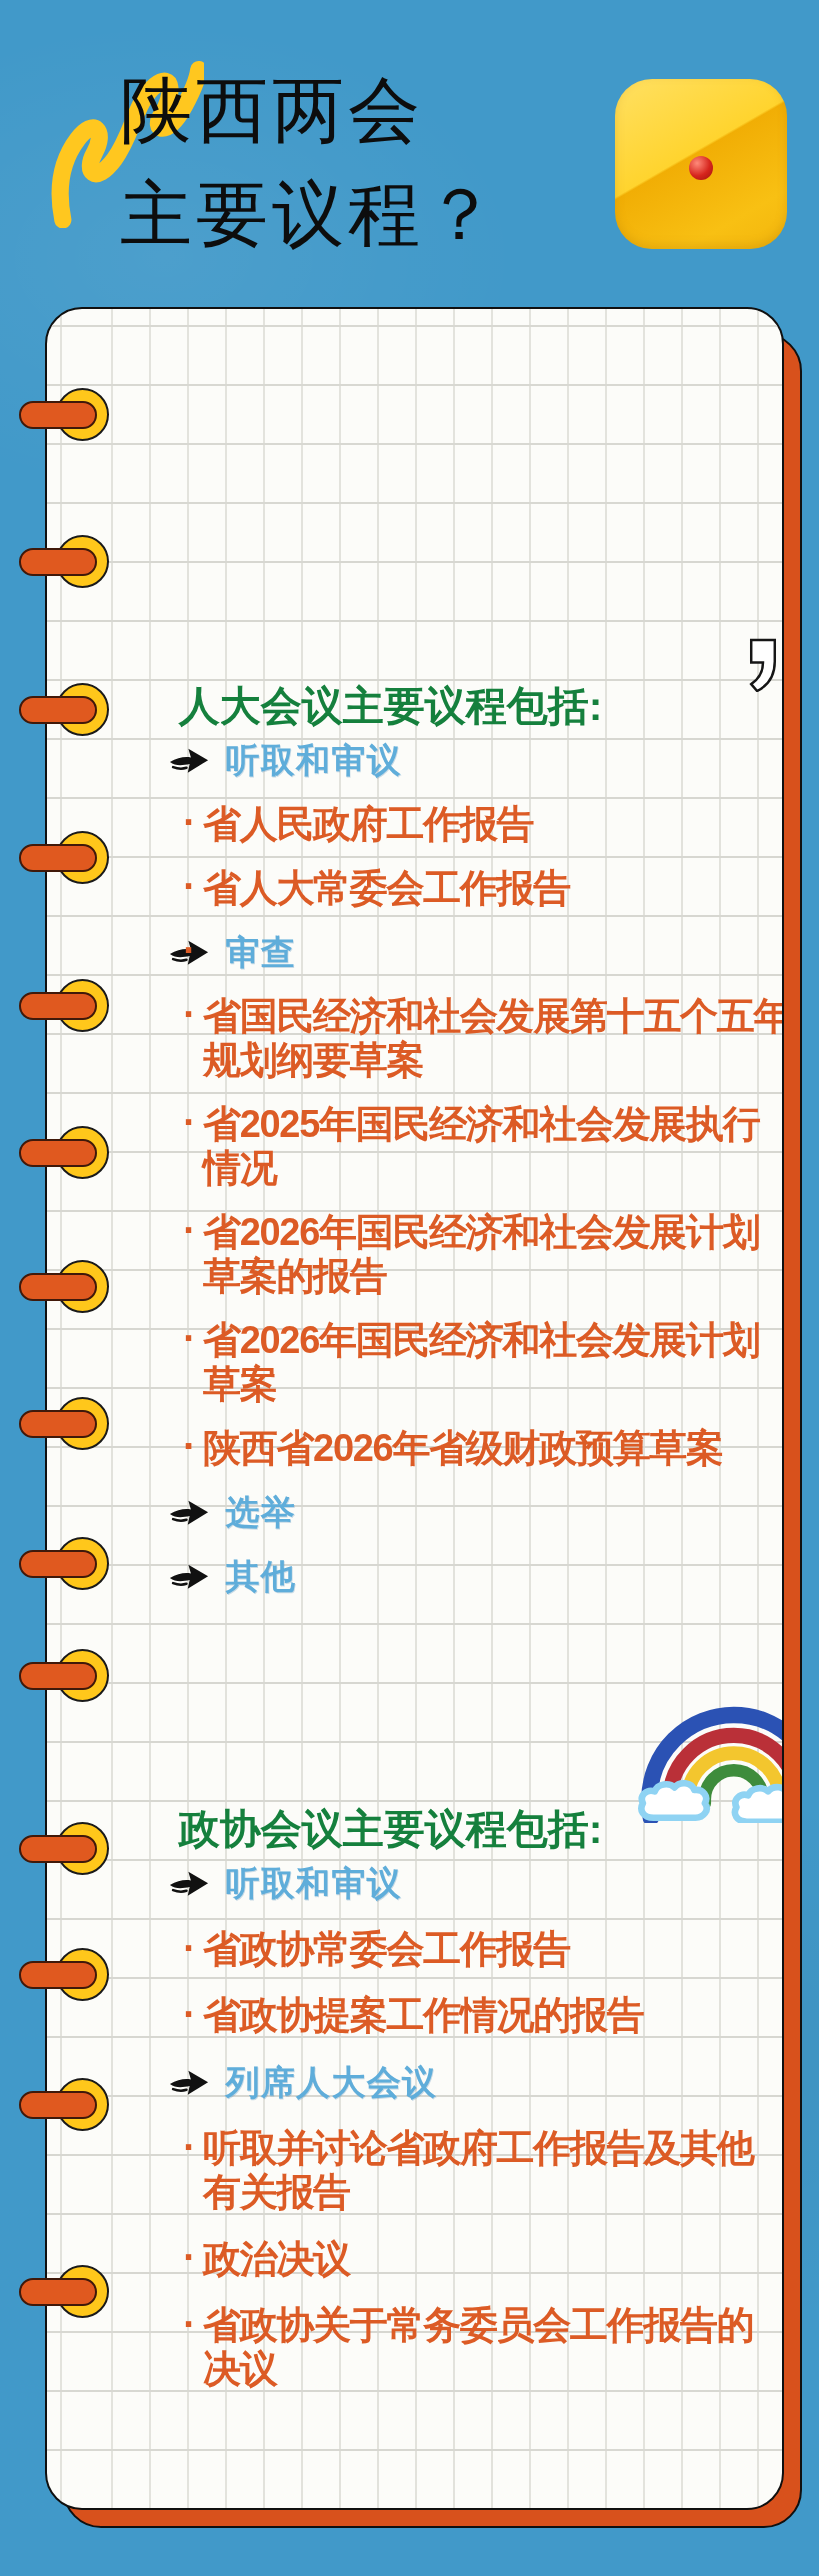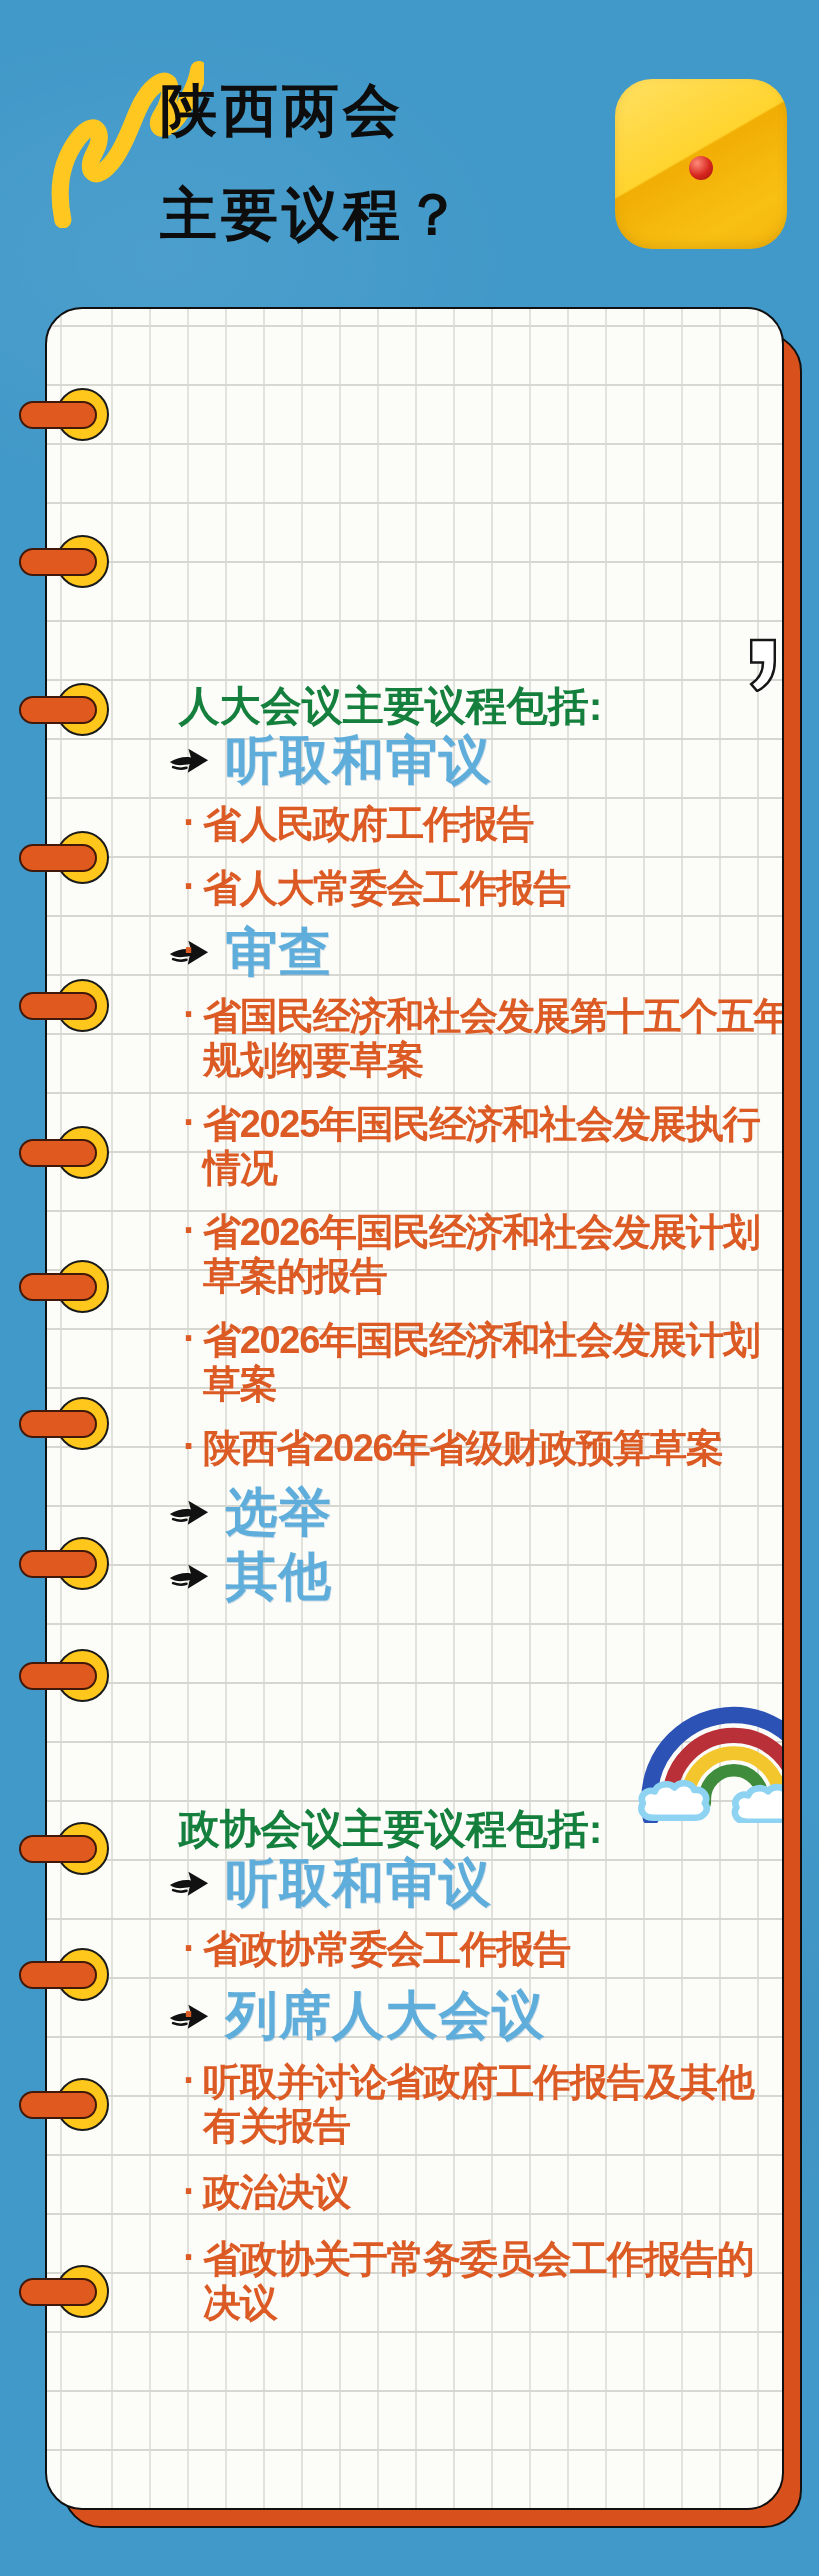--- a/index.html
+++ b/index.html
@@ -5,22 +5,22 @@
   html,body{margin:0;padding:0;}
   body{
     width:819px;height:2576px;position:relative;overflow:hidden;
     background:#4199c9;
     background-image:radial-gradient(ellipse 594px 396px at 20% 10%, rgba(255,255,255,.06), transparent 60%),
                      radial-gradient(ellipse 594px 462px at 85% 80%, rgba(0,0,0,.05), transparent 60%);
     font-family:"Liberation Sans","DejaVu Sans",sans-serif;
   }
   
   .squiggle{position:absolute;left:51px;top:22.4px;width:153px;height:206px;}
-  .main-title{position:absolute;left:120px;top:58px;color:#0d0d0d;font-weight:700;
-    font-size:57px;line-height:104px;letter-spacing:4px;white-space:pre-line;margin-left:40px;}
+  .main-title{position:absolute;left:120px;top:58px;color:#0d0d0d;font-weight:400;
+    font-size:72px;line-height:104px;letter-spacing:4px;white-space:pre-line;}
   .logo{position:absolute;left:615px;top:79px;width:172px;height:170px;border-radius:37px;
     background:linear-gradient(150deg,#ffe063 0%,#ffd42e 44%,#f1ae05 45%,#f8c013 78%,#f3b60c 100%);
     box-shadow:inset 0 -4px 9.2px rgba(170,110,0,.25);}
   .logo-text{position:absolute;left:0;top:10.6px;width:100%;text-align:center;color:#39383e;
     font-weight:900;font-size:63px;line-height:71px;letter-spacing:1.3px;white-space:pre-line;}
   .logo-dot{position:absolute;left:74px;top:77px;width:24px;height:24px;border-radius:50%;
     background:radial-gradient(circle at 34% 30%,#ff8a7a,#d6251d 55%,#9e120c);}
   
   .backcover{position:absolute;left:63px;top:333px;width:735px;height:2191px;
     background:#d8511c;border:2.6px solid #101010;border-radius:38px;}
@@ -42,21 +42,21 @@
   .sec0{top:371px;} .sec1{top:1494px;}
   .sec-header{margin:0 0 4.6px -3.3px;color:#15803d;font-size:41px;line-height:53px;
     font-weight:900;letter-spacing:0px;}
   .sec1 .sec-header{}
   .bullet-row{position:relative;padding-left:21px;color:#dc5b25;font-weight:900;
     font-size:38px;line-height:44px;letter-spacing:-1.3px;margin:0 0 20px 0;white-space:pre-line;}
   .sec1 .bullet-row{margin-bottom:22.4px;}
   .dot{position:absolute;left:1.3px;top:-1.3px;font-size:38px;color:#dc5b25;}
   .kw-row{display:flex;align-items:center;gap:16px;margin:0 0 20px -14.5px;line-height:44px;}
   .sec1 .kw-row{margin-bottom:22.4px;}
-  .kw-text{color:#5fadda;font-weight:900;font-size:52px;letter-spacing:1.3px;
+  .kw-text{color:#5fadda;font-weight:900;font-size:34px;letter-spacing:1.3px;
     text-shadow:0.7px 0.7px 0 rgba(50,120,170,.25);}
   .arrow{width:42px;height:37px;flex:0 0 auto;}
   
   .quotes{position:absolute;display:flex;gap:6.6px;}
   .q-close{left:701px;top:329px;}
   .quotes svg{width:30px;height:54px;}
   .rainbow{position:absolute;left:589px;top:1348px;width:193px;height:166px;}
 </style>
 </head>
 <body>
@@ -144,21 +144,21 @@
       <section class="agenda-section sec1">
         <h2 class="sec-header">政协会议主要议程包括:</h2>
         <div class="kw-row">
           <svg class="arrow" viewBox="0 0 66 58">
             <path d="M3 33 C15 26 27 24 36 26 L32 12 L63 30 L31 50 L34 36 C24 38 12 40 3 33 Z" fill="#111"></path>
             <path d="M8 41 C16 44 23 44 29 42" stroke="#111" stroke-width="4" fill="none" stroke-linecap="round"></path>
           </svg>
           <span class="kw-text">听取和审议</span>
         </div>
         <div class="bullet-row"><span class="dot">·</span><span>省政协常委会工作报告</span></div>
-        <div class="bullet-row"><span class="dot">·</span></div>
+        <div class="bullet-row"><span class="dot">·</span><span>省政协提案工作情况的报告</span></div>
         <div class="kw-row">
           <svg class="arrow" viewBox="0 0 66 58">
             <path d="M3 33 C15 26 27 24 36 26 L32 12 L63 30 L31 50 L34 36 C24 38 12 40 3 33 Z" fill="#111"></path>
             <path d="M8 41 C16 44 23 44 29 42" stroke="#111" stroke-width="4" fill="none" stroke-linecap="round"></path>
           </svg>
           <span class="kw-text">列席人大会议</span>
         </div>
         <div class="bullet-row"><span class="dot">·</span><span>听取并讨论省政府工作报告及其他
 有关报告</span></div>
         <div class="bullet-row"><span class="dot">·</span><span>政治决议</span></div>

